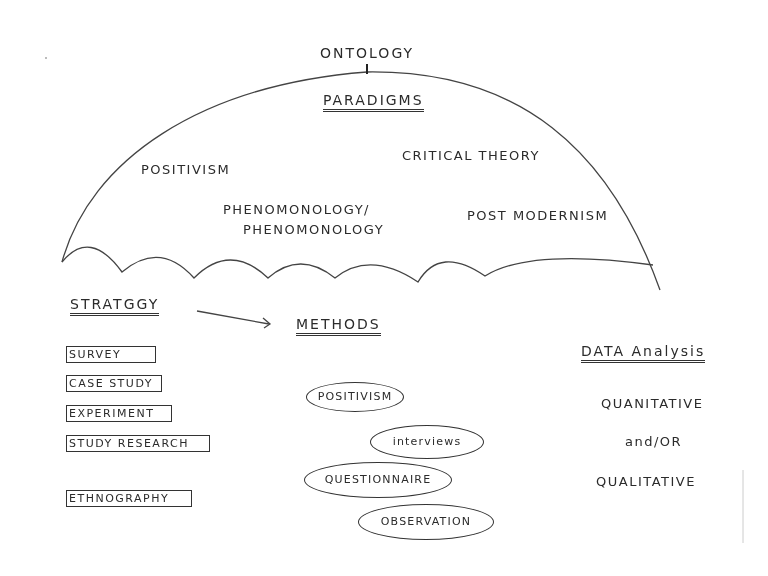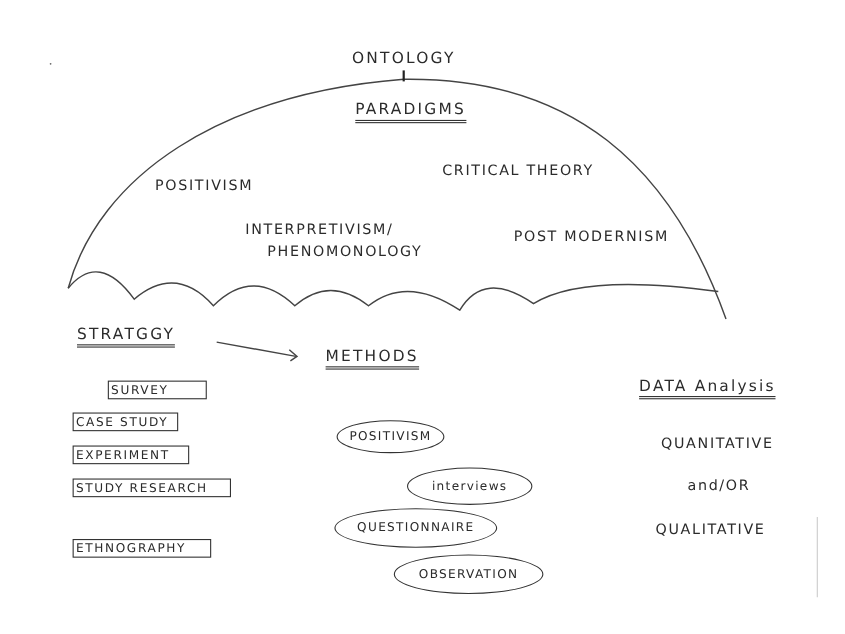--- a/index.html
+++ b/index.html
@@ -31,26 +31,26 @@
 
   <line x1="743" y1="470" x2="743" y2="543" stroke="#ccc" stroke-width="1"></line>
 
   <circle cx="46" cy="58" r="0.8" fill="#666"></circle>
 </svg>
 
 <div class="hw heading" style="left:320px;top:45px;">ONTOLOGY</div>
 <div class="hw heading ul" style="left:323px;top:92px;">PARADIGMS</div>
 <div class="hw" style="left:141px;top:162px;">POSITIVISM</div>
 <div class="hw" style="left:402px;top:148px;">CRITICAL THEORY</div>
-<div class="hw" style="left:223px;top:202px;">INTERPRETIVISM/</div>
+<div class="hw" style="left:223px;top:202px;">PHENOMONOLOGY/</div>
 <div class="hw" style="left:243px;top:222px;">PHENOMONOLOGY</div>
 <div class="hw" style="left:467px;top:208px;">POST MODERNISM</div>
 
 <div class="hw heading ul" style="left:70px;top:296px;">STRATGGY</div>
-<div class="box" style="left:66px;top:346px;width:72px;margin-left:32px;">SURVEY</div>
+<div class="box" style="left:66px;top:346px;width:72px;">SURVEY</div>
 <div class="box" style="left:66px;top:375px;width:78px;">CASE STUDY</div>
 <div class="box" style="left:66px;top:405px;width:88px;">EXPERIMENT</div>
 <div class="box" style="left:66px;top:435px;width:126px;">STUDY RESEARCH</div>
 <div class="box" style="left:66px;top:468px;width:108px;margin-top:22px;">ETHNOGRAPHY</div>
 
 <div class="hw heading ul" style="left:296px;top:316px;">METHODS</div>
 <div class="oval" style="left:306px;top:382px;width:96px;height:28px;line-height:28px;">POSITIVISM</div>
 <div class="oval" style="left:370px;top:425px;width:112px;height:32px;line-height:32px;">interviews</div>
 <div class="oval" style="left:304px;top:462px;width:146px;height:34px;line-height:34px;">QUESTIONNAIRE</div>
 <div class="oval" style="left:358px;top:504px;width:134px;height:34px;line-height:34px;">OBSERVATION</div>

